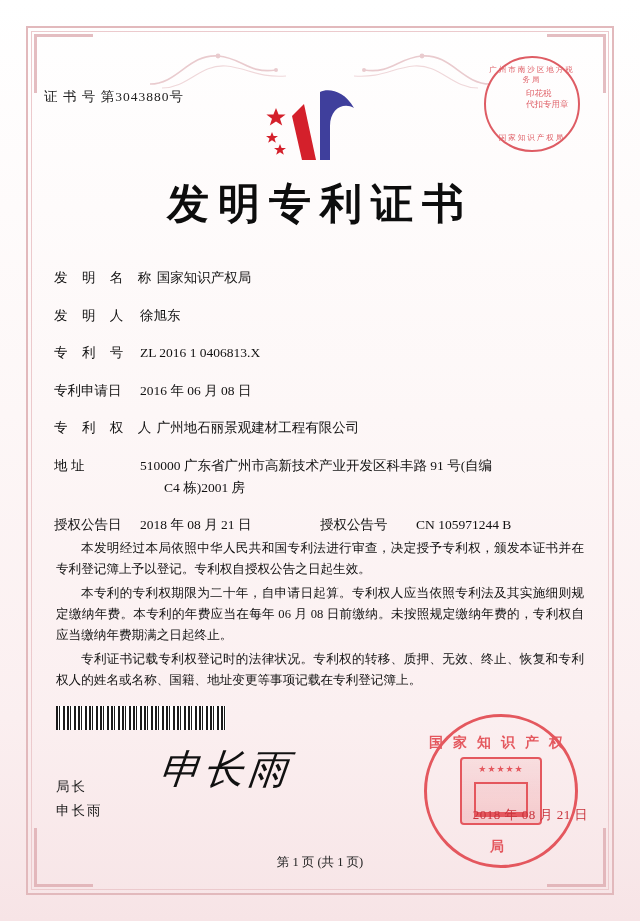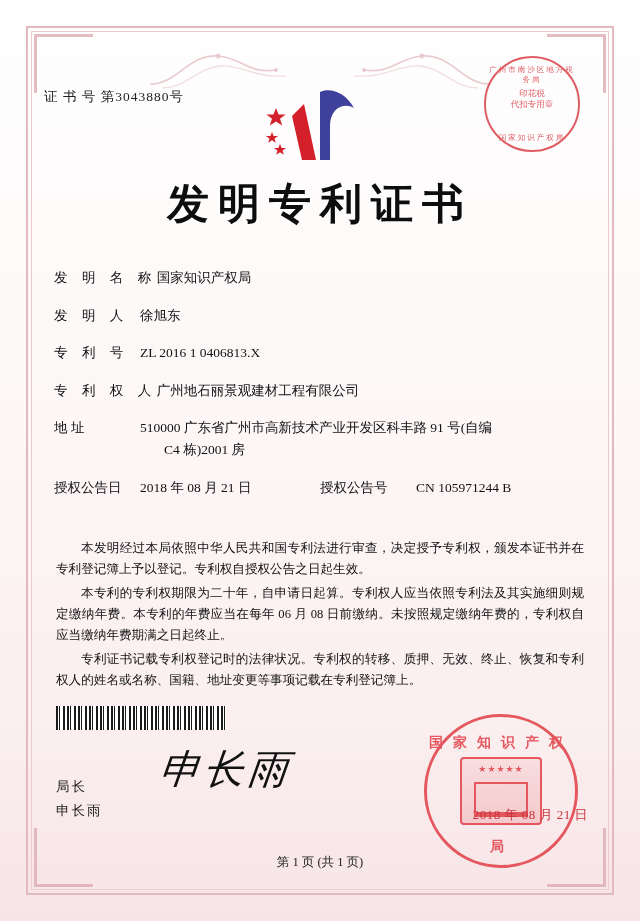--- a/index.html
+++ b/index.html
@@ -81,24 +81,25 @@
     right: 60px; top: 56px;
     width: 92px; height: 92px;
     border: 2.2px solid #d9414a;
     border-radius: 50%;
     color: #d9414a;
     opacity: .85;
   }
   .seal-top .inner-text {
     position: absolute;
     left: 0; right: 0; top: 30px;
-    text-align: center;
+    text-align: left;
     font-size: 8.5px;
     line-height: 11px;
     font-family: "Liberation Sans", sans-serif;
+    padding-left: 40px;
   }
   .seal-top .arc {
     position: absolute;
     left: 0; right: 0;
     text-align: center;
     font-size: 7.5px;
     letter-spacing: 2px;
   }
   .seal-top .arc.t { top: 7px; }
   .seal-top .arc.b { bottom: 7px; }
@@ -319,20 +320,24 @@
     <div class="row">
       <div class="label spaced">发 明 人</div>
       <div class="value">徐旭东</div>
     </div>
 
     <div class="row">
       <div class="label spaced">专 利 号</div>
       <div class="value">ZL 2016 1 0406813.X</div>
     </div>
 
+    <div class="row">
+      <div class="label">专利申请日</div>
+      <div class="value">2016 年 06 月 08 日</div>
+    </div>
 
     <div class="row">
       <div class="label spaced">专 利 权 人</div>
       <div class="value">广州地石丽景观建材工程有限公司</div>
     </div>
 
     <div class="row">
       <div class="label">地        址</div>
       <div class="value">
         <span>510000  广东省广州市高新技术产业开发区科丰路 91 号(自编</span>

